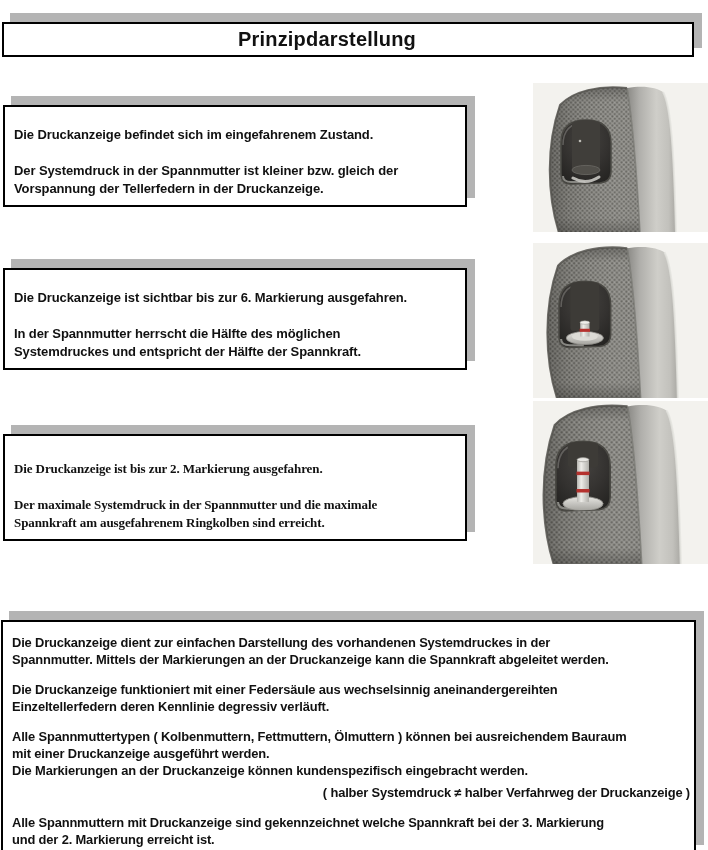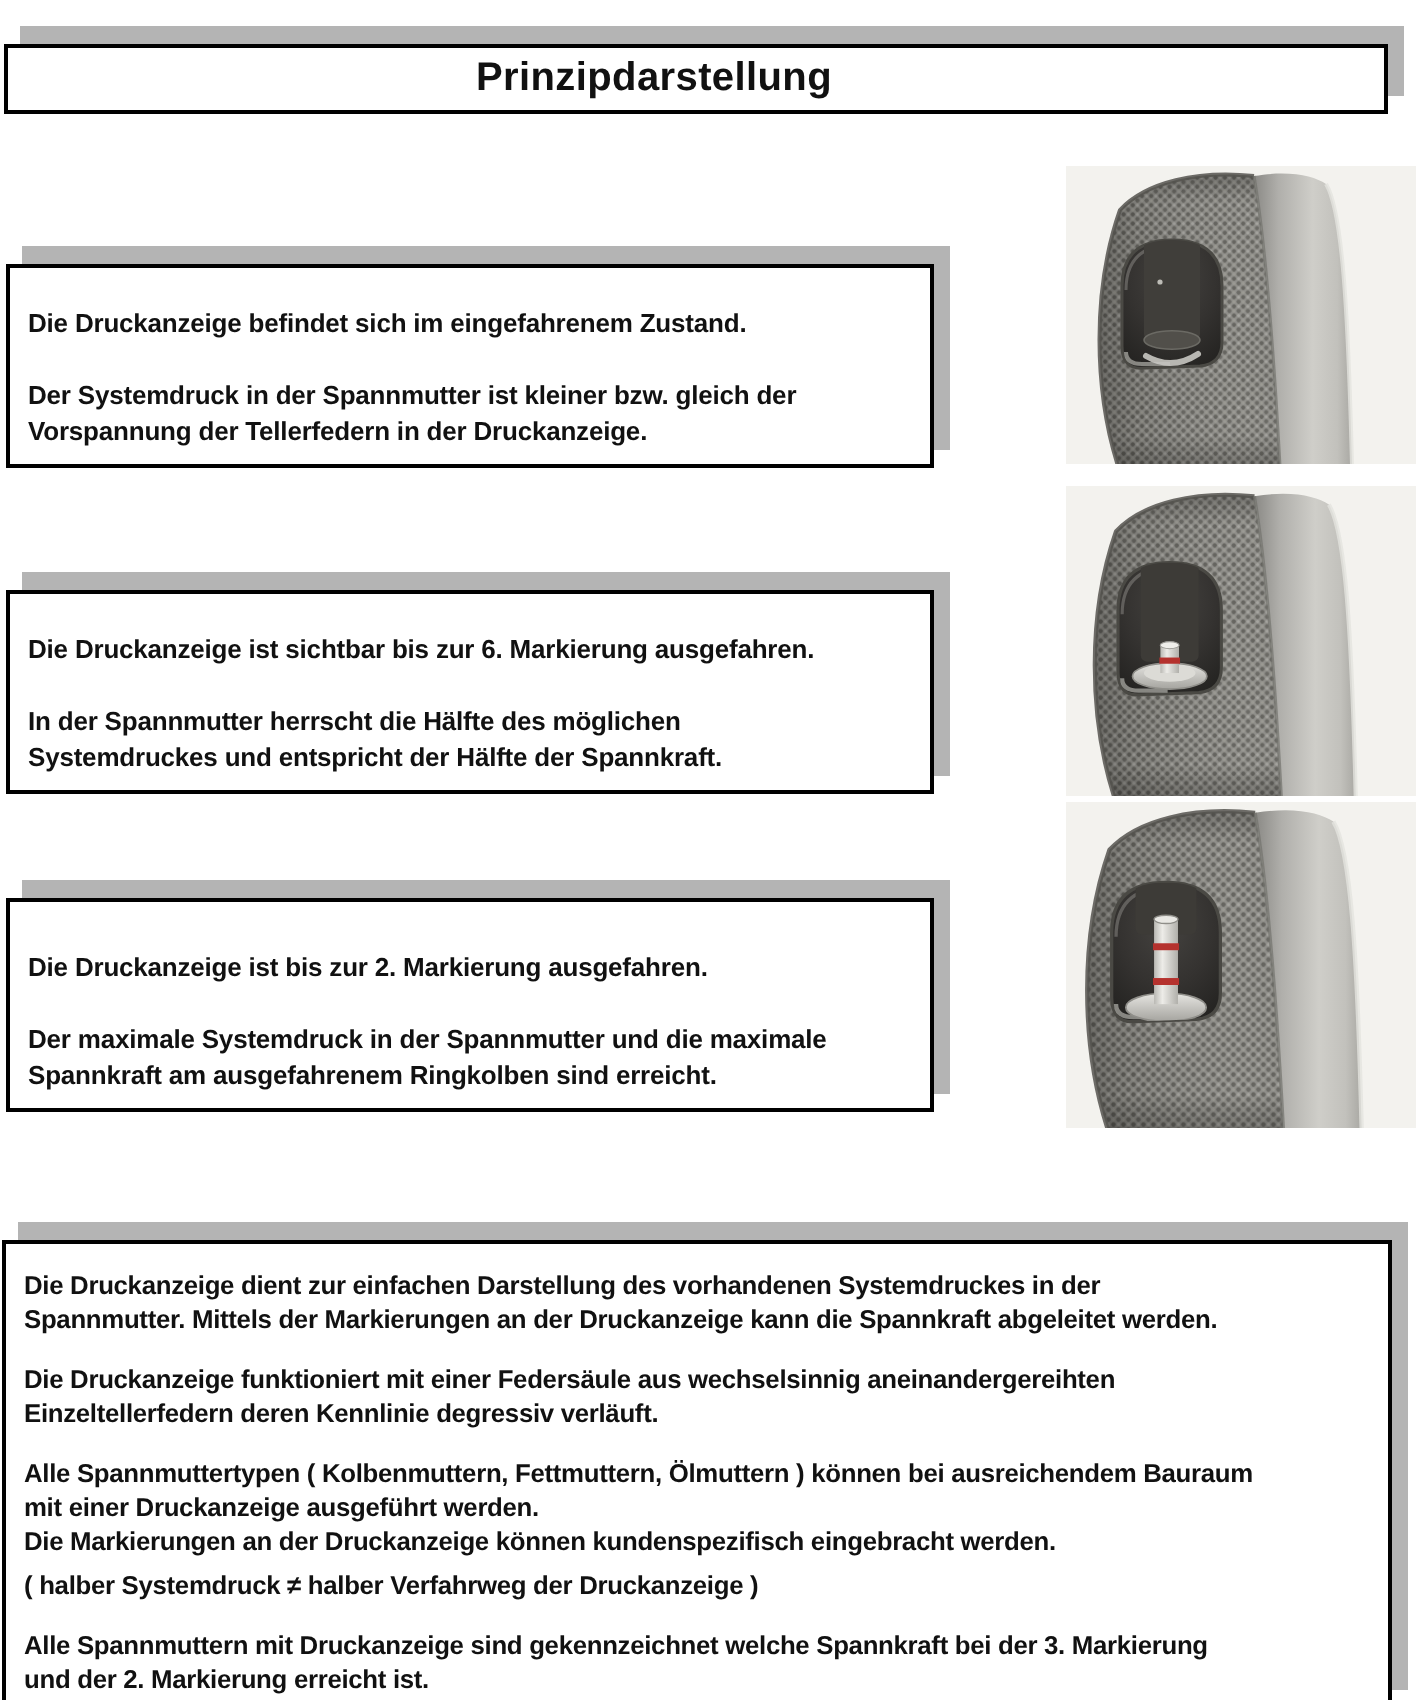--- a/index.html
+++ b/index.html
@@ -2,32 +2,32 @@
 <html><head>
 <meta charset="utf-8">
 <style>
   html,body{margin:0;padding:0;background:#ffffff;}
   #page{position:relative;width:708px;height:850px;background:#ffffff;overflow:hidden;
         font-family:"Liberation Sans","DejaVu Sans",sans-serif;font-weight:bold;color:#111111;}
   .shadow-box{position:absolute;background:#ffffff;border:2px solid #000000;
               box-shadow:8px -9px 0 0 #b4b4b4;}
   .title-box{left:2px;top:22px;width:688px;height:31px;display:flex;align-items:center;justify-content:center;}
   .title-box h1{margin:0;font-size:20px;letter-spacing:0.2px;transform:translateX(-21px);}
-  .text-box{left:3px;width:460px;overflow:hidden;margin-top:27px;}
+  .text-box{left:3px;width:460px;overflow:hidden;}
   .box1{top:105px;height:98px;}
   .box2{top:268px;height:98px;}
-  .box3{top:422px;height:103px;}
+  .box3{top:434px;height:103px;font-family:Liberation Serif, serif;}
   .text-box .pre{margin:0;padding:19px 8px 0 9px;font-size:13px;line-height:18px;
                  letter-spacing:-0.1px;white-space:pre;}
   .box3 .pre{padding-top:24px;}
   .info-box{left:1px;top:620px;width:691px;height:229px;border-bottom-width:3px;overflow:hidden;}
   .info-box .para{margin:13px 4px 0 9px;font-size:12.9px;line-height:17px;
                   letter-spacing:-0.15px;white-space:pre;}
   .info-box .para.first{margin-top:12px;}
-  .info-box .para.tight{margin-top:5px;}
+  .info-box .para.tight{margin-top:5px;text-align:right;}
   .photo{position:absolute;left:533px;width:175px;display:block;}
   .photo1{top:83px;height:149px;}
   .photo2{top:243px;height:155px;}
   .photo3{top:401px;height:163px;}
   #shared-defs{position:absolute;width:0;height:0;}
 </style>
 </head>
 <body>
 
 <svg id="shared-defs" aria-hidden="true">

